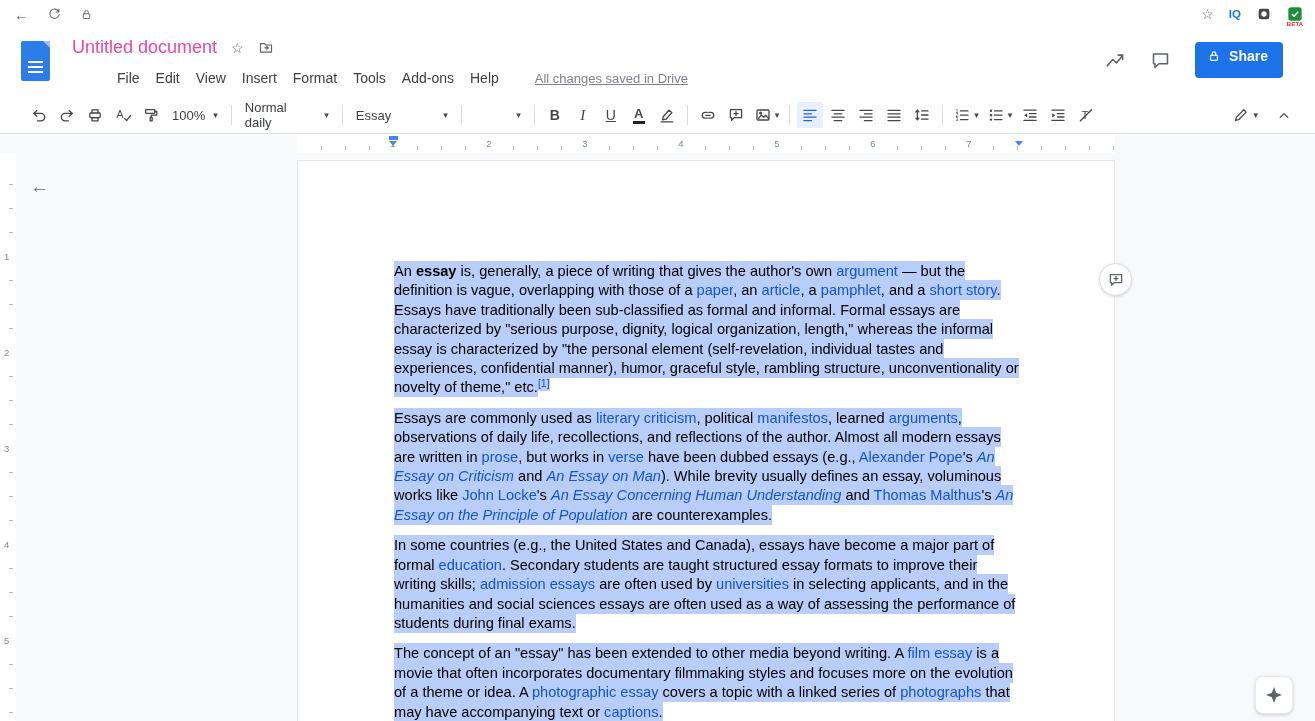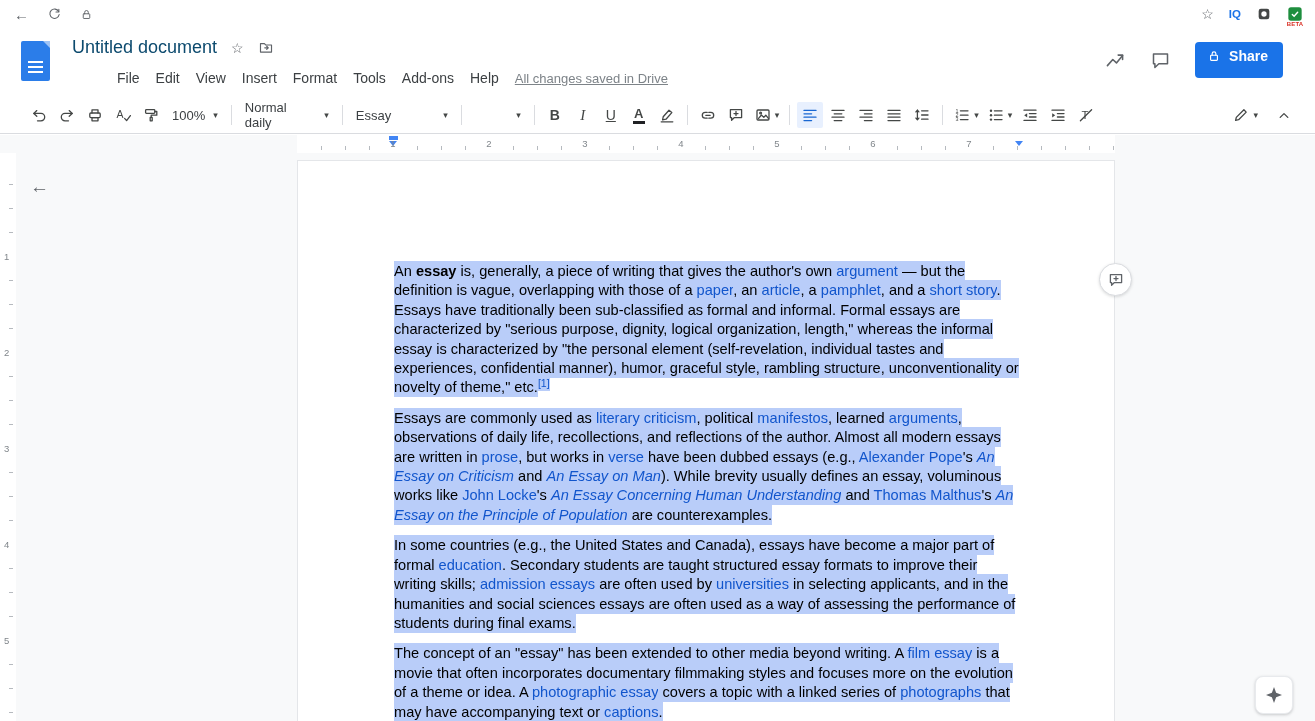--- a/index.html
+++ b/index.html
@@ -22,25 +22,25 @@
   .ext-iq{font-weight:bold;font-size:11.5px;color:#1a73e8}
   .ext-beta{position:relative;width:16px;height:16px}
   .beta-label{position:absolute;left:50%;transform:translateX(-50%);top:15px;font-size:6px;font-weight:bold;color:#d93025;letter-spacing:.2px}
 
   
   .docs-header{position:absolute;top:28px;left:0;right:0;height:69px;background:#fff}
   .docs-logo{position:absolute;left:21px;top:13px;width:29px;height:40px;background:#2b7de9;border-radius:2px}
   .docs-logo::after{content:"";position:absolute;top:0;right:0;border-style:solid;border-width:0 7px 7px 0;border-color:transparent #9ec3f5 transparent transparent}
   .docs-logo .lines{position:absolute;left:7px;right:7px;top:20px;height:13px;background:repeating-linear-gradient(#fff 0 2px,transparent 2px 5px)}
   .title-row{position:absolute;left:72px;top:9px;display:flex;align-items:center;gap:14px}
-  .doc-title{font-size:18px;color:#0c4a6e}
+  .doc-title{font-size:18px;color:#ec4899}
   .title-icon{font-size:14px;color:#5f6368;line-height:1}
   .menu-row{position:absolute;left:66px;top:38px;display:flex;align-items:center}
   .menu-item{font-size:14px;color:#3c4043;padding:4px 8px;border-radius:3px;cursor:default}
-  .saved-status{font-size:13px;color:#7d8388;text-decoration:underline;margin-left:8px}
+  .saved-status{font-size:13px;color:#7d8388;text-decoration:underline;margin-left:28px}
   .header-right{position:absolute;right:32px;top:14px;display:flex;align-items:center;gap:24px}
   .share-btn{display:flex;align-items:center;gap:8px;height:36px;padding:0 15px 8px 12px;background:#1a73e8;border:none;border-radius:4px;color:#fff;font-size:14px;font-weight:bold;font-family:"Liberation Sans",sans-serif}
 
   
   .toolbar{position:absolute;top:97px;left:0;right:0;height:37px;background:#fff;border-bottom:1px solid #dadce0;display:flex;align-items:center;padding:0 18px 0 26px;gap:2px}
   .tbtn{height:26px;min-width:26px;display:flex;align-items:center;justify-content:center;border-radius:2px;gap:3px;padding:0 3px}
   .tbtn.sel-btn{background:#e8f0fe}
   .tbtn.sel-btn svg.ic{stroke:#1967d2}
   .tsep{width:1px;height:20px;background:#dadce0;margin:0 5px;flex:none}
   .tsel{display:flex;align-items:center;justify-content:space-between;height:26px;border-radius:2px;padding:0 6px;gap:8px;font-size:13px;color:#3c4043}

